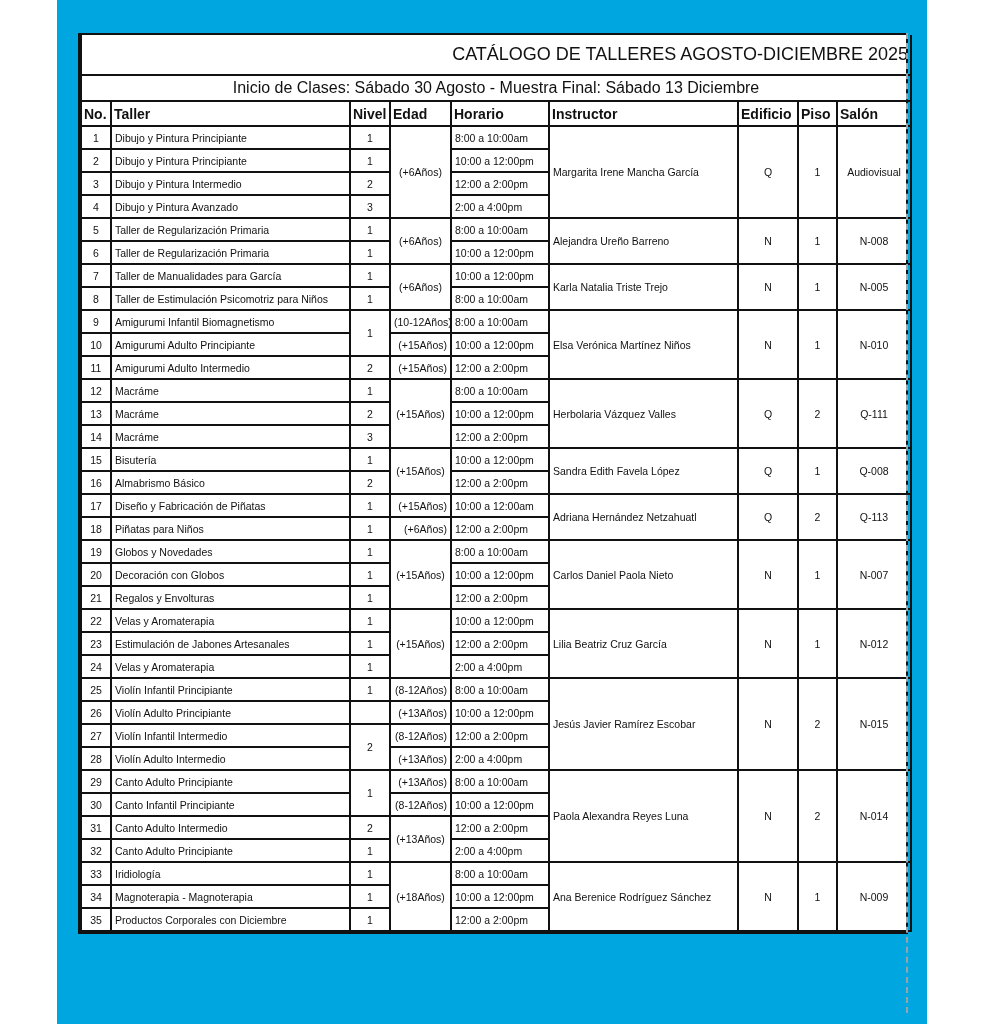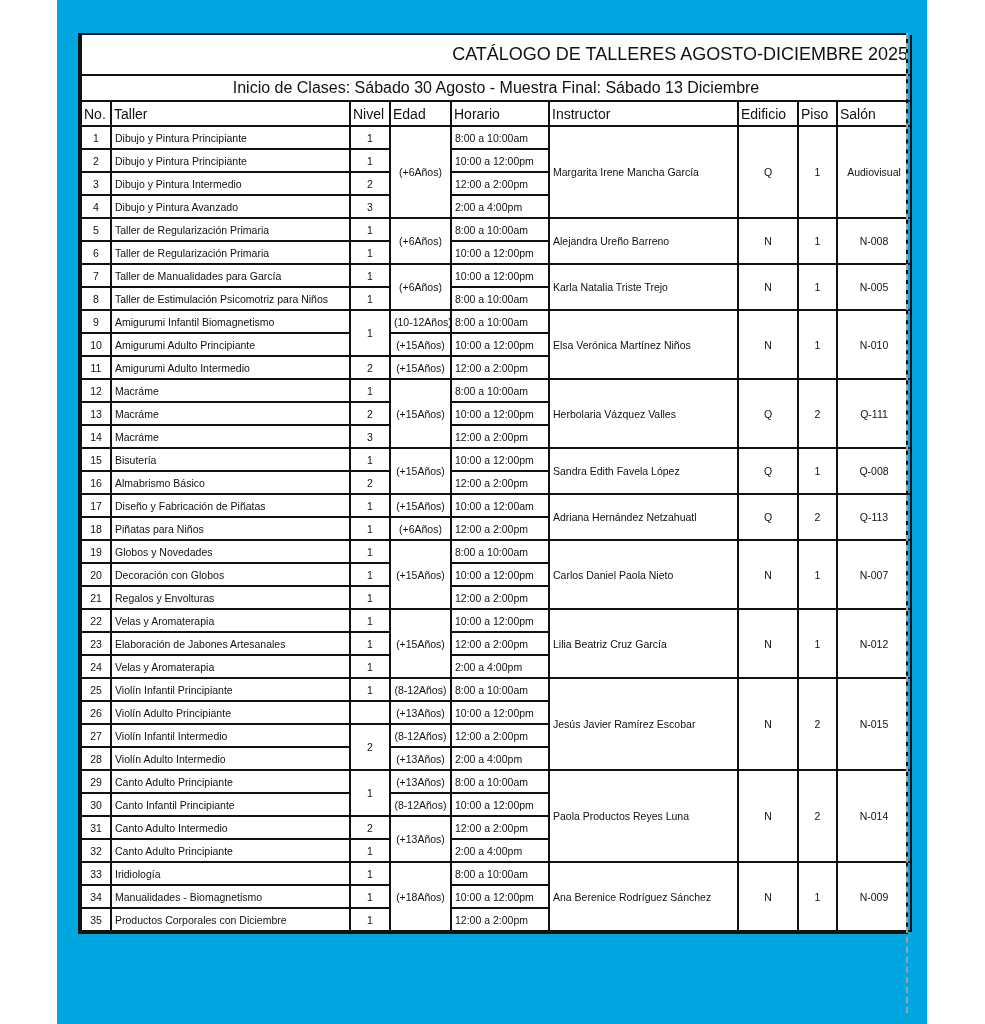--- a/index.html
+++ b/index.html
@@ -2,25 +2,25 @@
 <html><head>
 <meta charset="utf-8">
 <style>
   html,body{margin:0;padding:0;}
   body{width:985px;height:1024px;background:#ffffff;position:relative;overflow:hidden;font-family:"Liberation Sans",sans-serif;}
   .panel{position:absolute;left:57px;top:0;width:870px;height:1024px;background:#00a6e0;}
   .sheet{position:absolute;left:78px;top:33px;width:830px;background:#fff;border:2px solid #111;box-sizing:border-box;}
   .dash{position:absolute;left:906px;top:33px;width:2px;height:980px;border-right:2px dashed #9aa3a8;box-sizing:border-box;}
   table{border-collapse:collapse;width:100%;table-layout:fixed;}
   td,th{border:2px solid #111;padding:0 3px;font-size:10.5px;color:#111;height:21px;white-space:nowrap;overflow:hidden;}
-  th{font-size:14px;font-weight:normal;text-align:left;height:23px;padding:0 2px;}
+  th{font-size:14px;font-weight:bold;text-align:left;height:23px;padding:0 2px;}
   .title{font-size:18px;font-weight:normal;text-align:right;height:39px;border-top:none;}
   .subtitle{font-size:16px;text-align:center;height:24px;font-weight:normal;margin-top:37px;}
   .c{text-align:center;}
-  .l{text-align:center;}
+  .l{text-align:right;}
   td.no{text-align:center;}
 </style>
 </head>
 <body>
 
 <div class="panel"></div>
 
 <div class="sheet">
 <table>
   <colgroup>
@@ -235,21 +235,21 @@
     <td class="c">1</td>
     <td class="c" rowspan="3">(+15Años)</td>
     <td>10:00 a 12:00pm</td>
     <td rowspan="3">Lilia Beatriz Cruz García</td>
     <td class="c" rowspan="3">N</td>
     <td class="c" rowspan="3">1</td>
     <td class="c" rowspan="3">N-012</td>
   </tr>
   <tr>
     <td class="no">23</td>
-    <td>Elaboración de Jabones Artesanales</td>
+    <td>Estimulación de Jabones Artesanales</td>
     <td class="c">1</td>
     <td>12:00 a 2:00pm</td>
   </tr>
   <tr>
     <td class="no">24</td>
     <td>Velas y Aromaterapia</td>
     <td class="c">1</td>
     <td>2:00 a 4:00pm</td>
   </tr>
 
@@ -284,21 +284,21 @@
     <td class="l">(+13Años)</td>
     <td>2:00 a 4:00pm</td>
   </tr>
 
   <tr>
     <td class="no">29</td>
     <td>Canto Adulto Principiante</td>
     <td class="c" rowspan="2">1</td>
     <td class="l">(+13Años)</td>
     <td>8:00 a 10:00am</td>
-    <td rowspan="4">Paola Productos Reyes Luna</td>
+    <td rowspan="4">Paola Alexandra Reyes Luna</td>
     <td class="c" rowspan="4">N</td>
     <td class="c" rowspan="4">2</td>
     <td class="c" rowspan="4">N-014</td>
   </tr>
   <tr>
     <td class="no">30</td>
     <td>Canto Infantil Principiante</td>
     <td class="l">(8-12Años)</td>
     <td>10:00 a 12:00pm</td>
   </tr>
@@ -322,21 +322,21 @@
     <td class="c">1</td>
     <td class="c" rowspan="3">(+18Años)</td>
     <td>8:00 a 10:00am</td>
     <td rowspan="3">Ana Berenice Rodríguez Sánchez</td>
     <td class="c" rowspan="3">N</td>
     <td class="c" rowspan="3">1</td>
     <td class="c" rowspan="3">N-009</td>
   </tr>
   <tr>
     <td class="no">34</td>
-    <td>Manualidades - Biomagnetismo</td>
+    <td>Magnoterapia - Magnoterapia</td>
     <td class="c">1</td>
     <td>10:00 a 12:00pm</td>
   </tr>
   <tr>
     <td class="no">35</td>
     <td>Productos Corporales con Diciembre</td>
     <td class="c">1</td>
     <td>12:00 a 2:00pm</td>
   </tr>
 </tbody>

